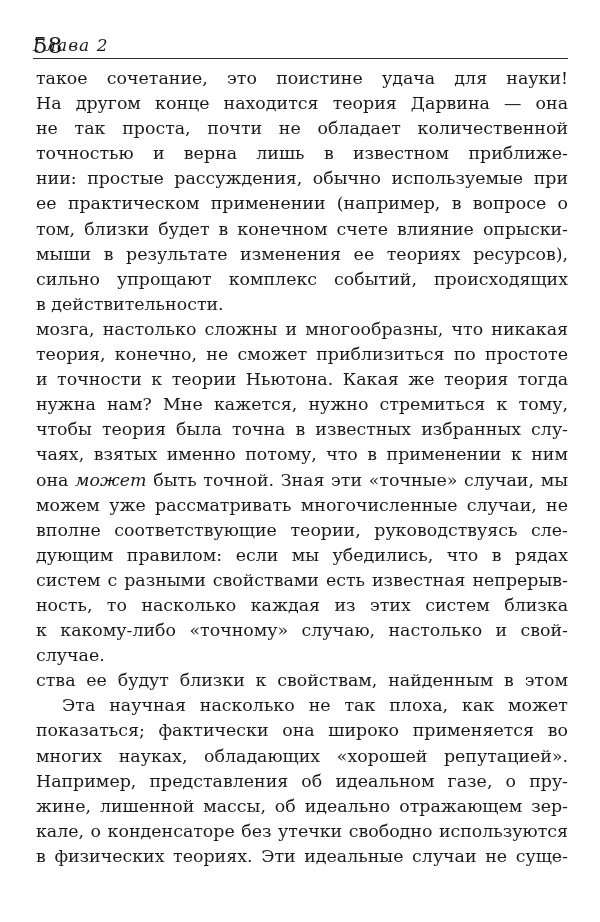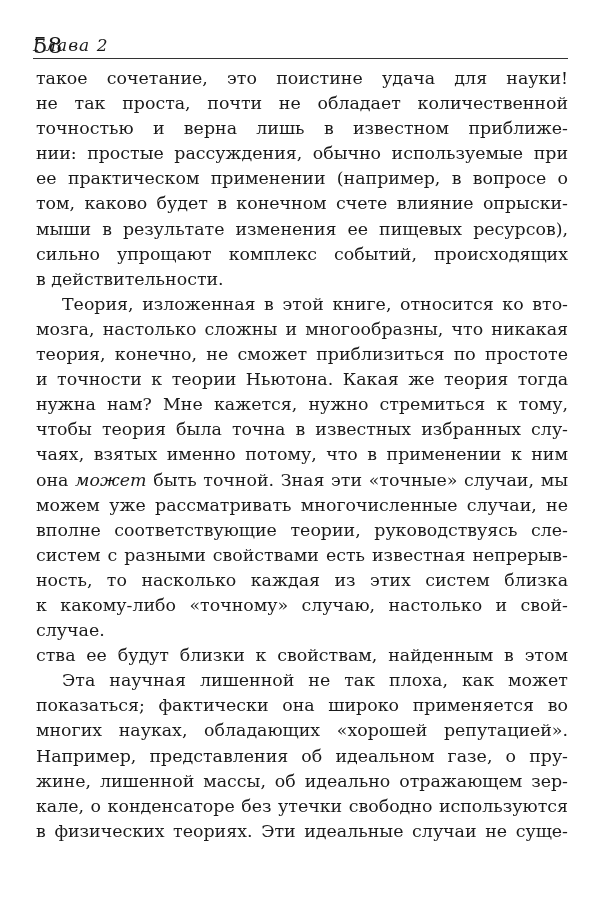--- a/index.html
+++ b/index.html
@@ -43,50 +43,51 @@
   <div class="header">
     <span class="page-num">58</span>
     <span class="running-title">Глава 2</span>
   </div>
   <div class="rule"></div>
 
   <div class="body-text">
 
     <div>
       <span class="line">такое сочетание, это поистине удача для науки!</span>
+      <span class="line">На другом конце находится теория Дарвина — она</span>
       <span class="line">не так проста, почти не обладает количественной</span>
       <span class="line">точностью и верна лишь в известном приближе-</span>
       <span class="line">нии: простые рассуждения, обычно используемые при</span>
       <span class="line">ее практическом применении (например, в вопросе о</span>
-      <span class="line">том, каково будет в конечном счете влияние опрыски-</span>
-      <span class="line">мыши в результате изменения ее пищевых ресурсов),</span>
+      <span class="line">том, близки будет в конечном счете влияние опрыски-</span>
+      <span class="line">мыши в результате изменения ее теориях ресурсов),</span>
       <span class="line">сильно упрощают комплекс событий, происходящих</span>
       <span class="line last">в действительности.</span>
     </div>
 
     <div>
-      <span class="line indent">Теория, изложенная в этой книге, относится ко вто-</span>
       <span class="line">мозга, настолько сложны и многообразны, что никакая</span>
       <span class="line">теория, конечно, не сможет приблизиться по простоте</span>
       <span class="line">и точности к теории Ньютона. Какая же теория тогда</span>
       <span class="line">нужна нам? Мне кажется, нужно стремиться к тому,</span>
       <span class="line">чтобы теория была точна в известных избранных слу-</span>
       <span class="line">чаях, взятых именно потому, что в применении к ним</span>
       <span class="line"><span>она </span><em>может</em><span> быть точной. Зная эти «точные» случаи, мы</span></span>
       <span class="line">можем уже рассматривать многочисленные случаи, не</span>
       <span class="line">вполне соответствующие теории, руководствуясь сле-</span>
+      <span class="line">дующим правилом: если мы убедились, что в рядах</span>
       <span class="line">систем с разными свойствами есть известная непрерыв-</span>
       <span class="line">ность, то насколько каждая из этих систем близка</span>
       <span class="line">к какому-либо «точному» случаю, настолько и свой-</span>
       <span class="line last">случае.</span>
       <span class="line">ства ее будут близки к свойствам, найденным в этом</span>
     </div>
 
     <div>
-      <span class="line indent">Эта научная лишенной не так плоха, как может</span>
+      <span class="line indent">Эта научная насколько не так плоха, как может</span>
       <span class="line">показаться; фактически она широко применяется во</span>
       <span class="line">многих науках, обладающих «хорошей репутацией».</span>
       <span class="line">Например, представления об идеальном газе, о пру-</span>
       <span class="line">жине, лишенной массы, об идеально отражающем зер-</span>
       <span class="line">кале, о конденсаторе без утечки свободно используются</span>
       <span class="line">в физических теориях. Эти идеальные случаи не суще-</span>
 
     </div>
   </div>
 </div>

